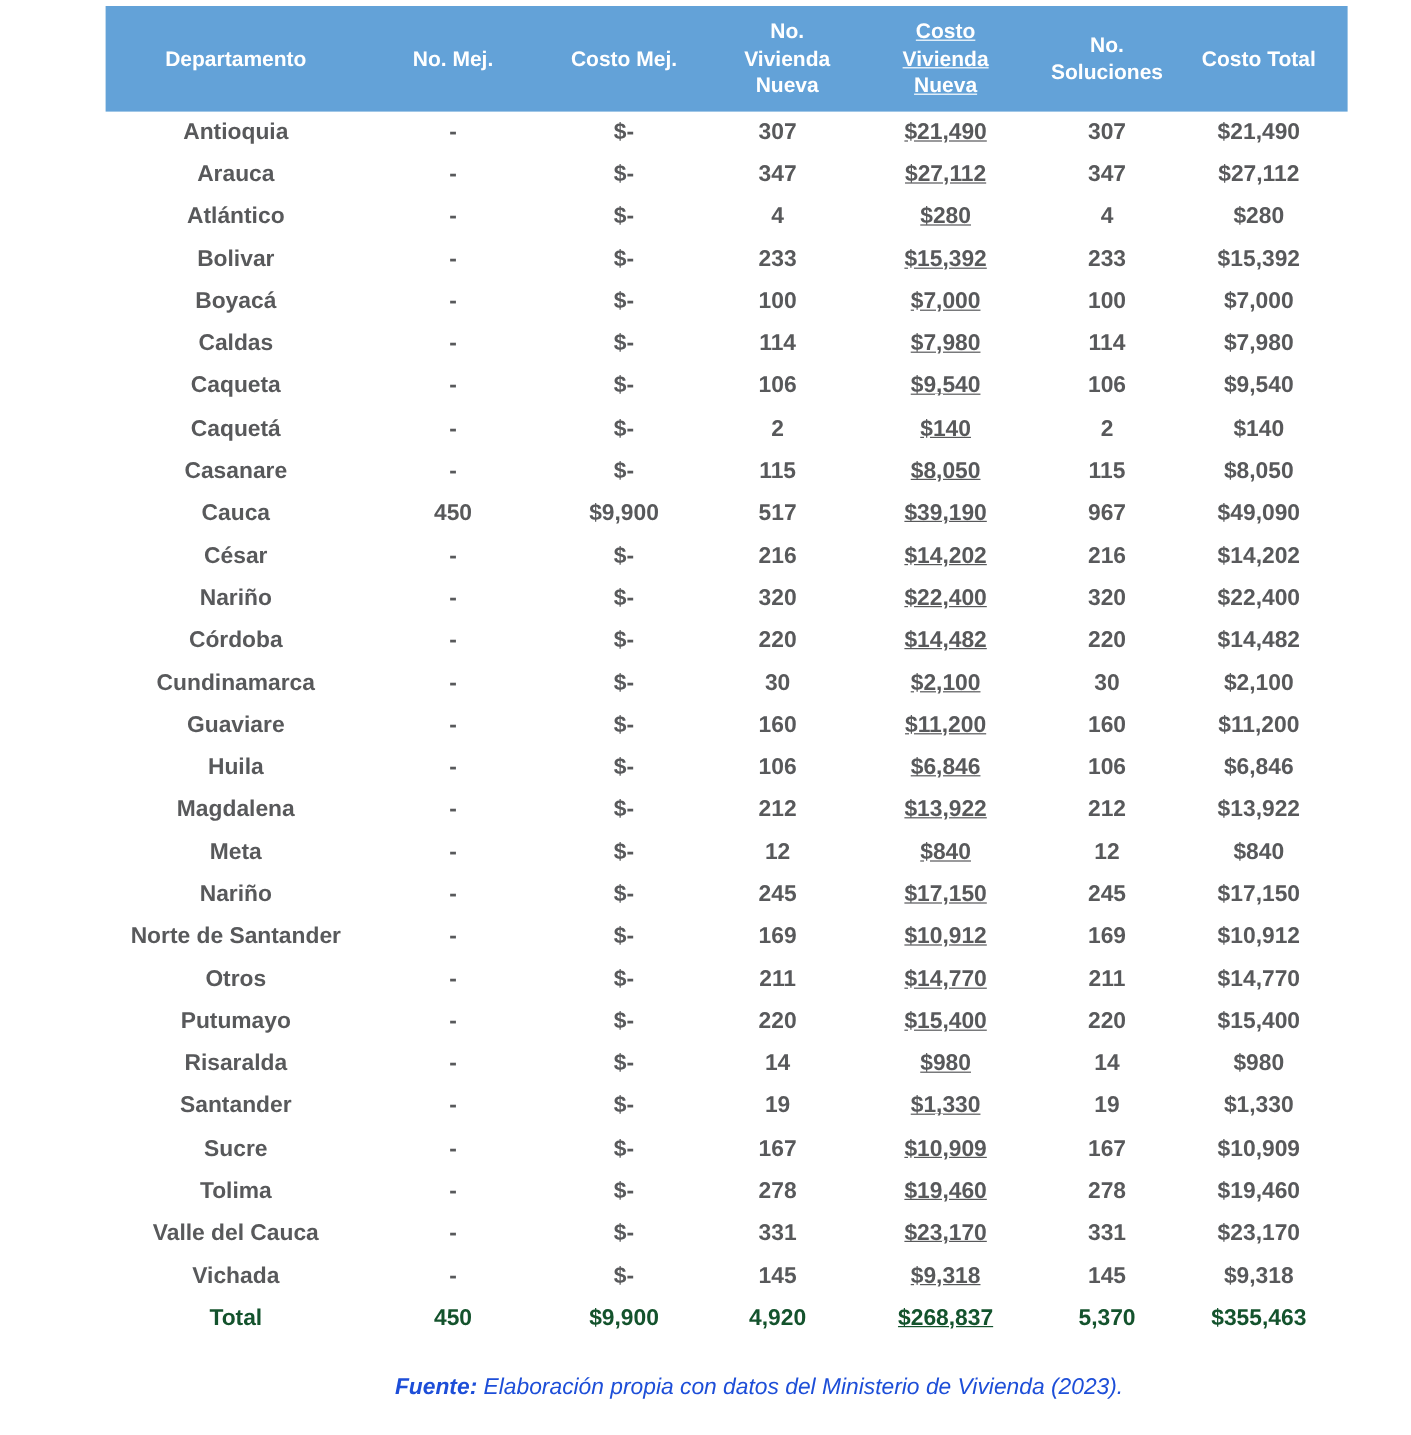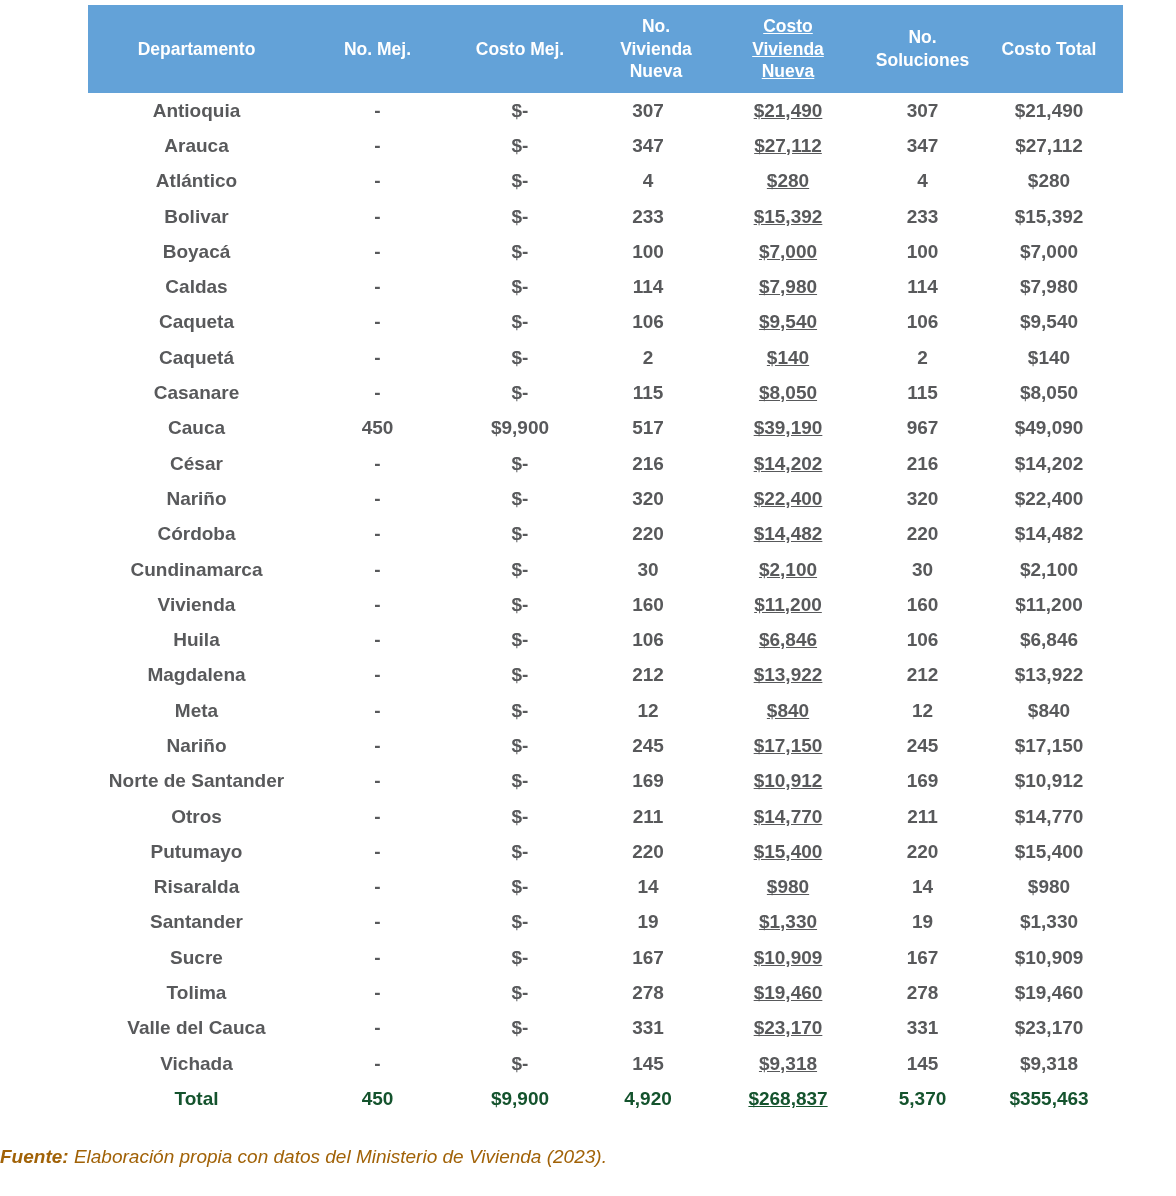--- a/index.html
+++ b/index.html
@@ -55,24 +55,24 @@
     color: #58595B;
     white-space: nowrap;
   }
   .td.c0 { text-align: center; }
   .tr.total-row .td { color: #14532d; }
 
   .fuente {
     position: absolute;
     left: 0; top: 1146px;
     width: 936px;
-    text-align: left;
+    text-align: right;
     font-size: 19px;
     font-style: italic;
-    color: #a16207;
+    color: #1d4ed8;
   }
   .fuente .fuente-label { font-weight: bold; }
 </style>
 </head>
 <body>
 
 <div class="page">
 
   <div class="table-wrap">
     <div class="thead" style="background: rgb(99, 162, 216);">
@@ -219,21 +219,21 @@
         <div class="tr">
           <div class="td c0">Cundinamarca</div>
           <div class="td c1">-</div>
           <div class="td c2">$-</div>
           <div class="td c3">30</div>
           <div class="td c4">$2,100</div>
           <div class="td c5">30</div>
           <div class="td c6">$2,100</div>
         </div>
         <div class="tr">
-          <div class="td c0">Vivienda</div>
+          <div class="td c0">Guaviare</div>
           <div class="td c1">-</div>
           <div class="td c2">$-</div>
           <div class="td c3">160</div>
           <div class="td c4">$11,200</div>
           <div class="td c5">160</div>
           <div class="td c6">$11,200</div>
         </div>
         <div class="tr">
           <div class="td c0">Huila</div>
           <div class="td c1">-</div>

